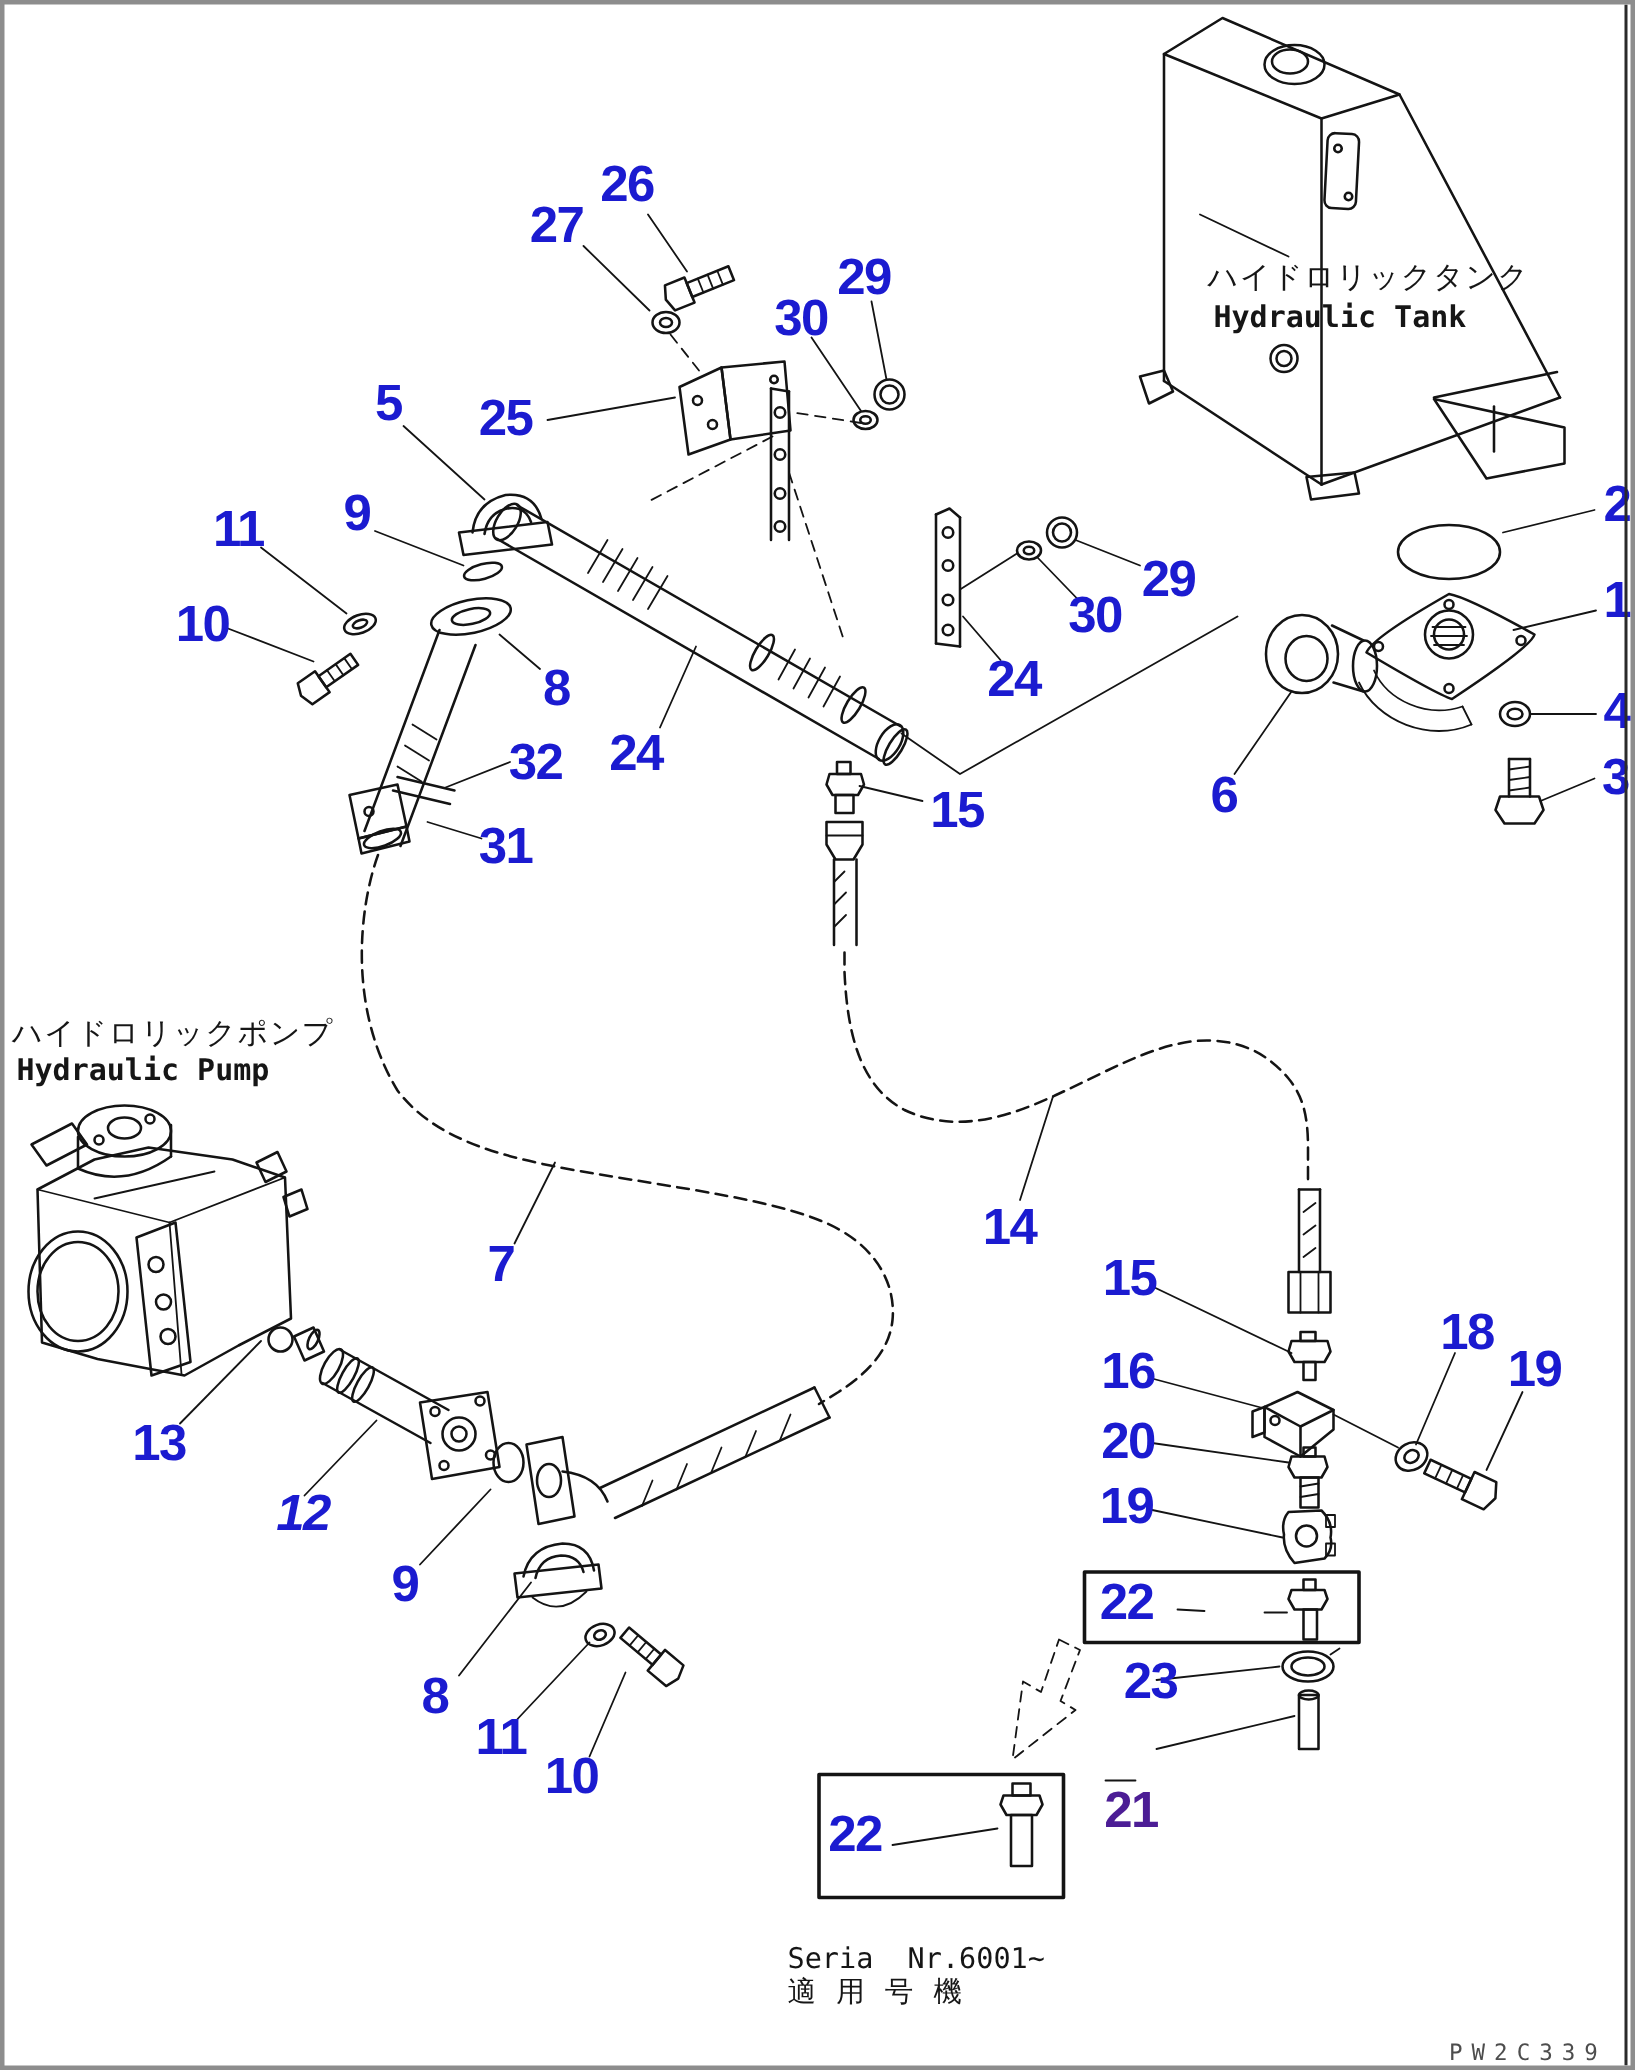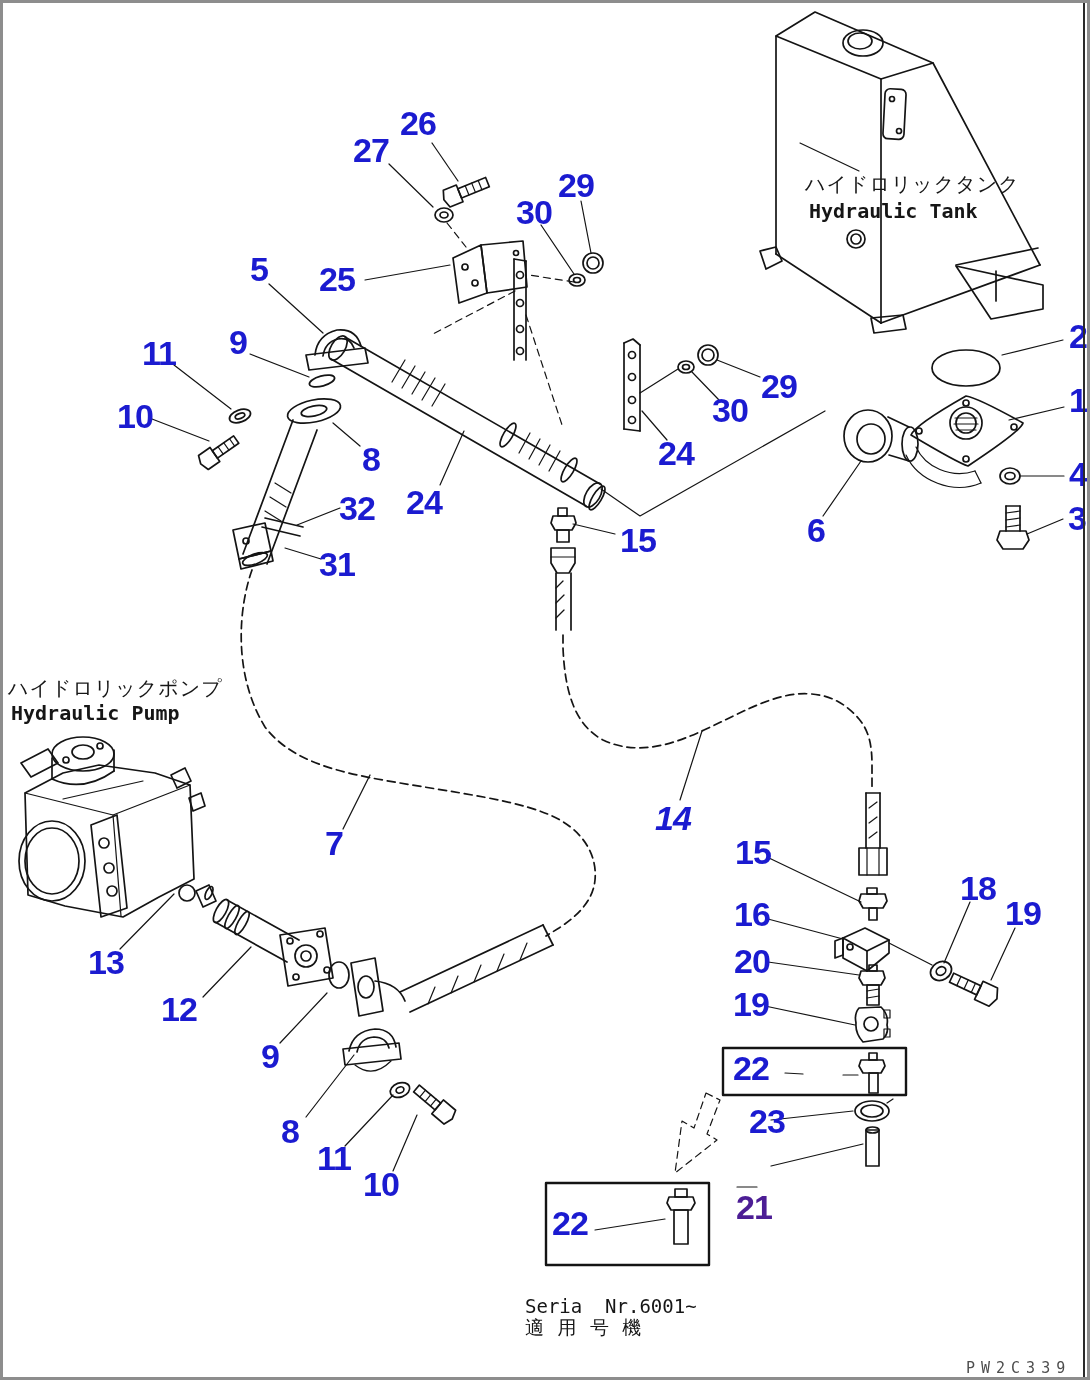--- a/index.html
+++ b/index.html
@@ -453,23 +453,23 @@
       <div class="callout" style="left: 673px; top: 450px; color: rgb(27, 27, 208);">24</div>
       <div class="callout" style="left: 727px; top: 407px; color: rgb(27, 27, 208);">30</div>
       <div class="callout" style="left: 776px; top: 383px; color: rgb(27, 27, 208);">29</div>
       <div class="callout" style="left: 635px; top: 537px; color: rgb(27, 27, 208);">15</div>
       <div class="callout" style="left: 1075px; top: 333px; color: rgb(27, 27, 208);">2</div>
       <div class="callout" style="left: 1075px; top: 397px; color: rgb(27, 27, 208);">1</div>
       <div class="callout" style="left: 1075px; top: 471px; color: rgb(27, 27, 208);">4</div>
       <div class="callout" style="left: 1074px; top: 515px; color: rgb(27, 27, 208);">3</div>
       <div class="callout" style="left: 813px; top: 527px; color: rgb(27, 27, 208);">6</div>
       <div class="callout" style="left: 331px; top: 840px; color: rgb(27, 27, 208);">7</div>
-      <div class="callout" style="left: 670px; top: 815px; color: rgb(27, 27, 208); font-style: italic;">14</div>
+      <div class="callout" style="left: 670px; top: 815px; color: rgb(27, 27, 208);">14</div>
       <div class="callout" style="left: 103px; top: 959px; color: rgb(27, 27, 208);">13</div>
-      <div class="callout" style="left: 176px; top: 1006px; color: rgb(27, 27, 208);">12</div>
+      <div class="callout" style="left: 199px; top: 1006px; color: rgb(27, 27, 208); font-style: italic;">12</div>
       <div class="callout" style="left: 267px; top: 1053px; color: rgb(27, 27, 208);">9</div>
       <div class="callout" style="left: 287px; top: 1128px; color: rgb(27, 27, 208);">8</div>
       <div class="callout" style="left: 331px; top: 1155px; color: rgb(27, 27, 208);">11</div>
       <div class="callout" style="left: 378px; top: 1181px; color: rgb(27, 27, 208);">10</div>
       <div class="callout" style="left: 750px; top: 849px; color: rgb(27, 27, 208);">15</div>
       <div class="callout" style="left: 749px; top: 911px; color: rgb(27, 27, 208);">16</div>
       <div class="callout" style="left: 975px; top: 885px; color: rgb(27, 27, 208);">18</div>
       <div class="callout" style="left: 1020px; top: 910px; color: rgb(27, 27, 208);">19</div>
       <div class="callout" style="left: 749px; top: 958px; color: rgb(27, 27, 208);">20</div>
       <div class="callout" style="left: 748px; top: 1001px; color: rgb(27, 27, 208);">19</div>

